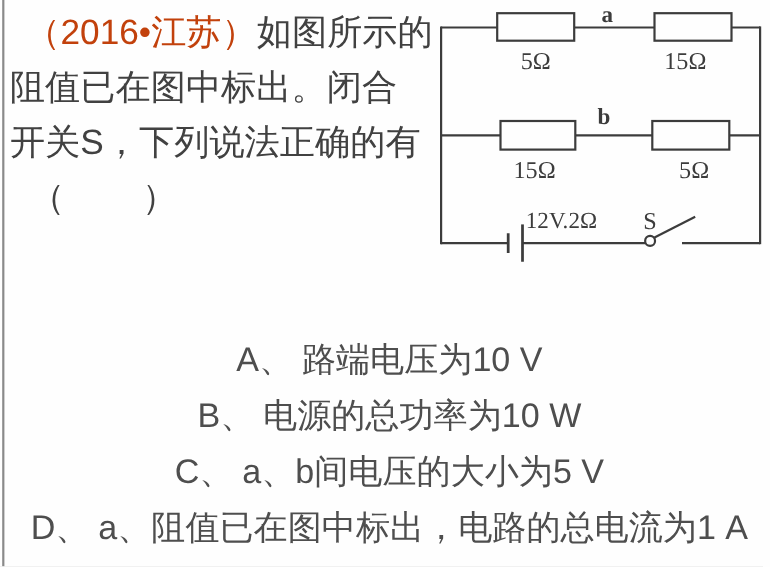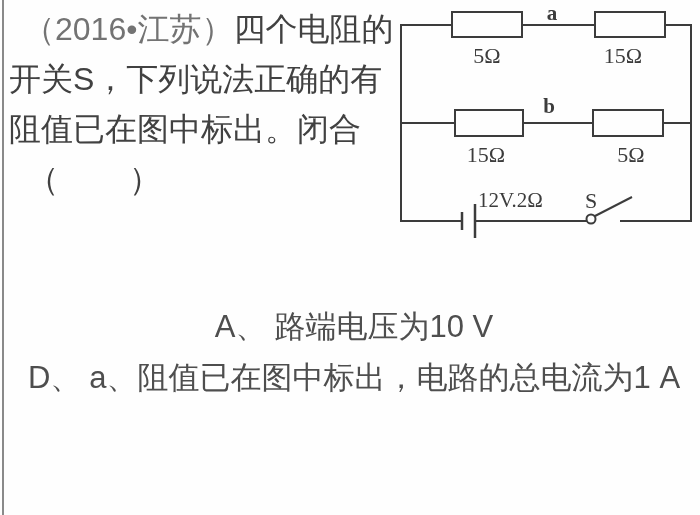--- a/index.html
+++ b/index.html
@@ -15,21 +15,21 @@
     background:#8a8a8a;
   }
   
   .question-block{
     position:absolute;left:9px;top:4px;width:392px;
     font-size:32px;color:#414141;
   }
   .q-line{height:50px;line-height:50px;white-space:nowrap;}
   .q-line.first{text-indent:14px;}
   .q-line.paren{text-indent:18px;letter-spacing:2px;}
-  .tag-teal{color:#737373;}
+  .tag-teal{color:#c2410c;}
   
   .options-block{
     position:absolute;left:14px;top:301px;width:680px;
     font-size:31px;color:#4e4e4e;text-align:center;
   }
   .option-row{height:51px;line-height:51px;white-space:nowrap;}
   .option-label{margin-right:8px;}
   
   .circuit{position:absolute;left:393px;top:0;}
   .circuit text{
@@ -41,23 +41,23 @@
   .circuit .bat-lbl{font-size:21px;}
   .circuit .sw-lbl{font-size:22px;}
 </style>
 </head>
 <body>
 
 <div class="screen">
   <div class="left-border"></div>
 
   <div class="question-block">
-    <div class="q-line first"><span class="tag-teal">（2016•江苏）</span><span>四个电阻的</span></div>
+    <div class="q-line first"><span class="tag-teal">（2016•江苏）</span><span>如图所示的</span></div>
+    <div class="q-line">阻值已在图中标出。闭合</div>
     <div class="q-line">开关S，下列说法正确的有</div>
-    <div class="q-line">阻值已在图中标出。闭合</div>
     <div class="q-line paren">（　　）</div>
   </div>
 
   <svg class="circuit" width="307" height="245" viewBox="0 0 307 245">
     <g stroke="#3c3c3c" stroke-width="2" fill="none">
 
       <line x1="8" y1="25" x2="298" y2="25"></line>
       <line x1="8" y1="123" x2="298" y2="123"></line>
       <line x1="8" y1="24" x2="8" y2="222"></line>
       <line x1="298" y1="24" x2="298" y2="222"></line>
@@ -82,15 +82,17 @@
     <text x="94" y="63" text-anchor="middle" class="res-lbl">5Ω</text>
     <text x="230" y="63" text-anchor="middle" class="res-lbl">15Ω</text>
     <text x="93" y="162" text-anchor="middle" class="res-lbl">15Ω</text>
     <text x="238" y="162" text-anchor="middle" class="res-lbl">5Ω</text>
     <text x="85" y="207" text-anchor="start" class="bat-lbl">12V.2Ω</text>
     <text x="198" y="208" text-anchor="middle" class="sw-lbl">S</text>
   </svg>
 
   <div class="options-block">
     <div class="option-row"><span class="option-label">A、</span><span>路端电压为10 V</span></div>
+    <div class="option-row"><span class="option-label">B、</span><span>电源的总功率为10 W</span></div>
+    <div class="option-row"><span class="option-label">C、</span><span>a、b间电压的大小为5 V</span></div>
     <div class="option-row"><span class="option-label">D、</span><span>a、阻值已在图中标出，电路的总电流为1 A</span></div>
   </div>
 </div>
 
 </body></html>

